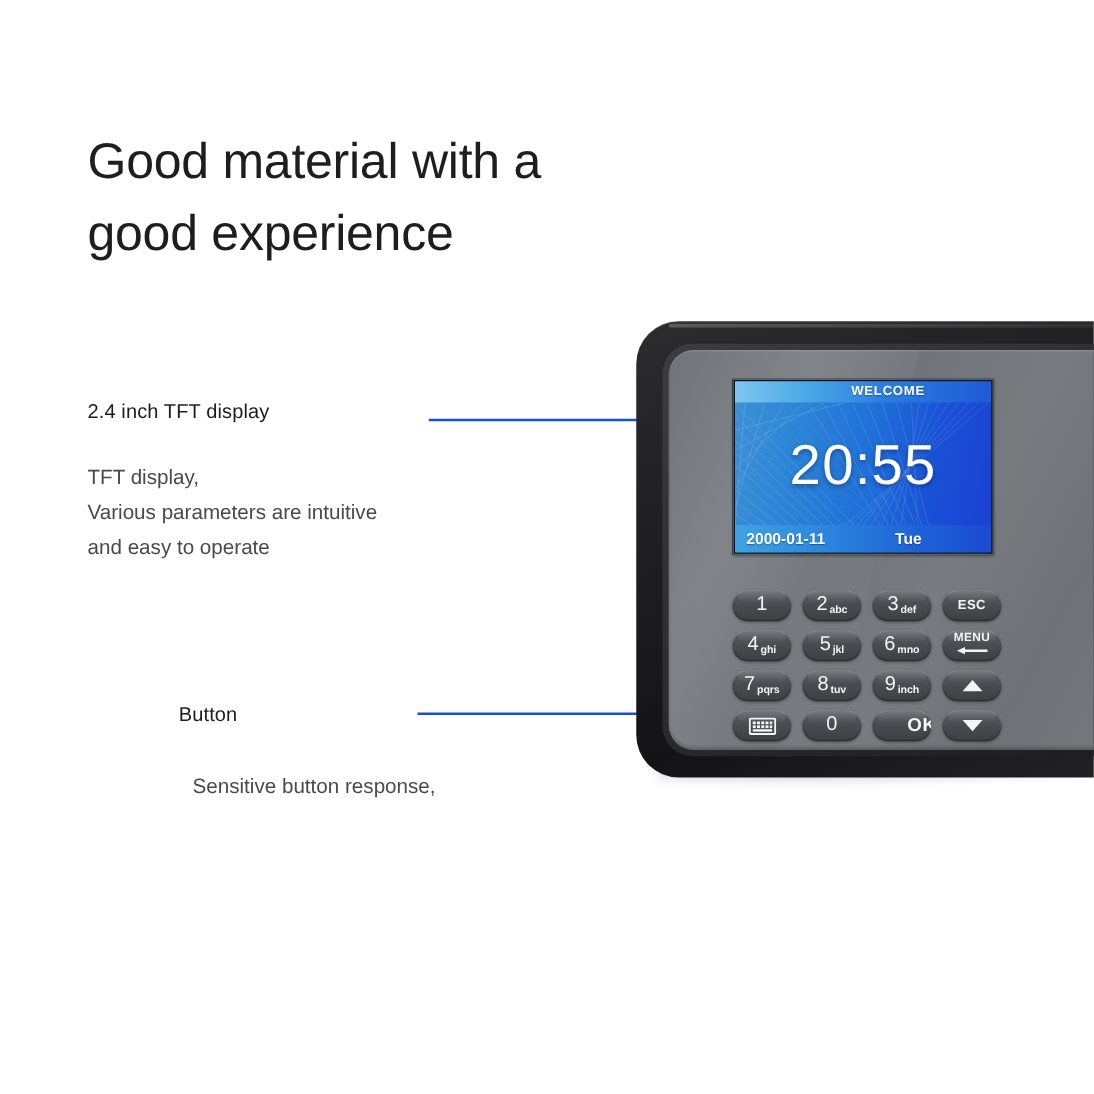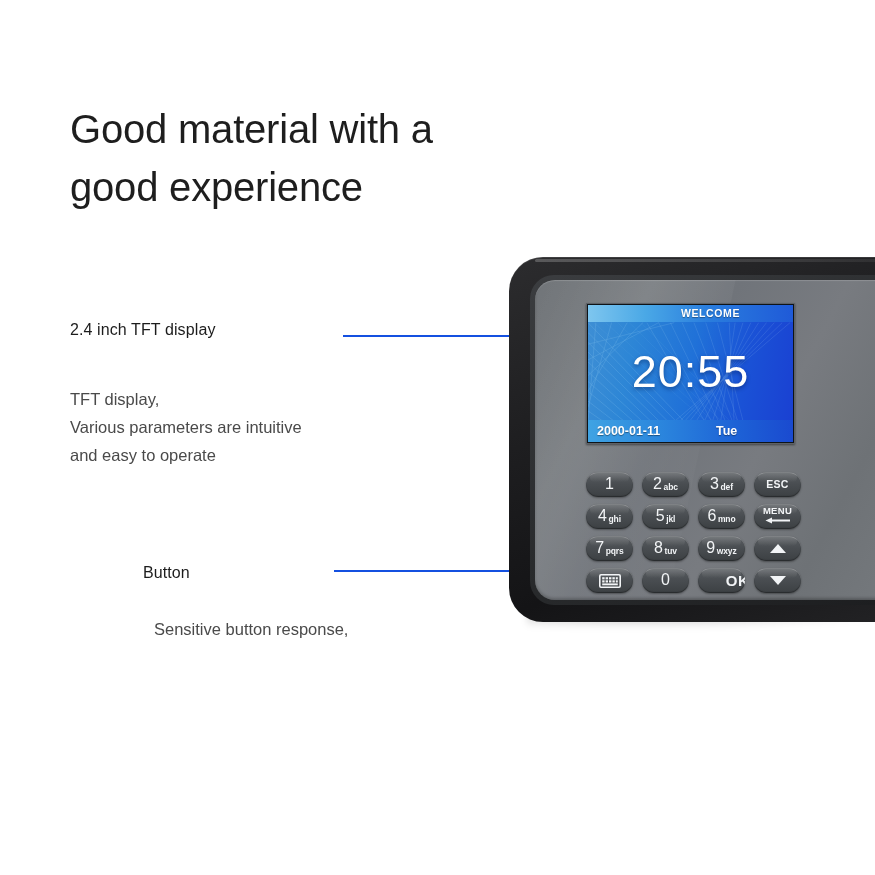--- a/index.html
+++ b/index.html
@@ -46,21 +46,21 @@
   .callout-body {
     position: absolute;
     font-size: 16.5px;
     line-height: 28px;
     font-weight: 400;
     color: #4a4a4a;
   }
   .callout-body .line { display: block; white-space: nowrap; }
 
   #callout-display-title { left: 70px;  top: 321px; }
-  #callout-display-body  { left: 70px;  top: 368px; margin-top: 17px; }
+  #callout-display-body  { left: 70px;  top: 368px; }
   #callout-button-title  { left: 143px; top: 564px; }
   #callout-button-body   { left: 154px; top: 615px; }
 
   
   .leader-line {
     position: absolute;
     height: 2px;
     background: #1450e0;
   }
   #leader-line-display { left: 343px; top: 335px; width: 168px; }
@@ -443,21 +443,21 @@
           <div class="key">
             <span class="digit">7</span>
             <span class="letters">pqrs</span>
           </div>
           <div class="key">
             <span class="digit">8</span>
             <span class="letters">tuv</span>
           </div>
           <div class="key">
             <span class="digit">9</span>
-            <span class="letters">wxyz</span>
+            <span class="letters">inch</span>
           </div>
           <div class="key">
             <span class="tri tri-up"></span>
           </div>
         </div>
 
         <div class="key-row">
           <div class="key">
             <svg class="kbd-glyph" viewBox="0 0 22 14">
               <rect x="0.8" y="0.8" width="20.4" height="12.4" rx="1.2" fill="none" stroke="#f2f4f6" stroke-width="1.6"></rect>

